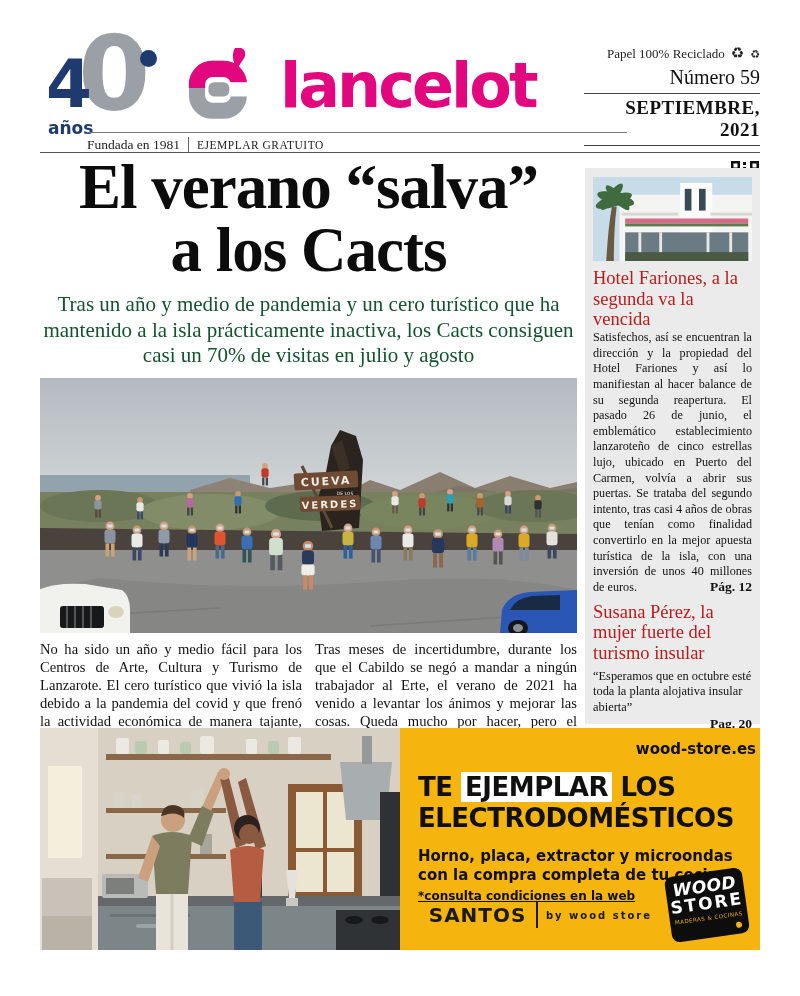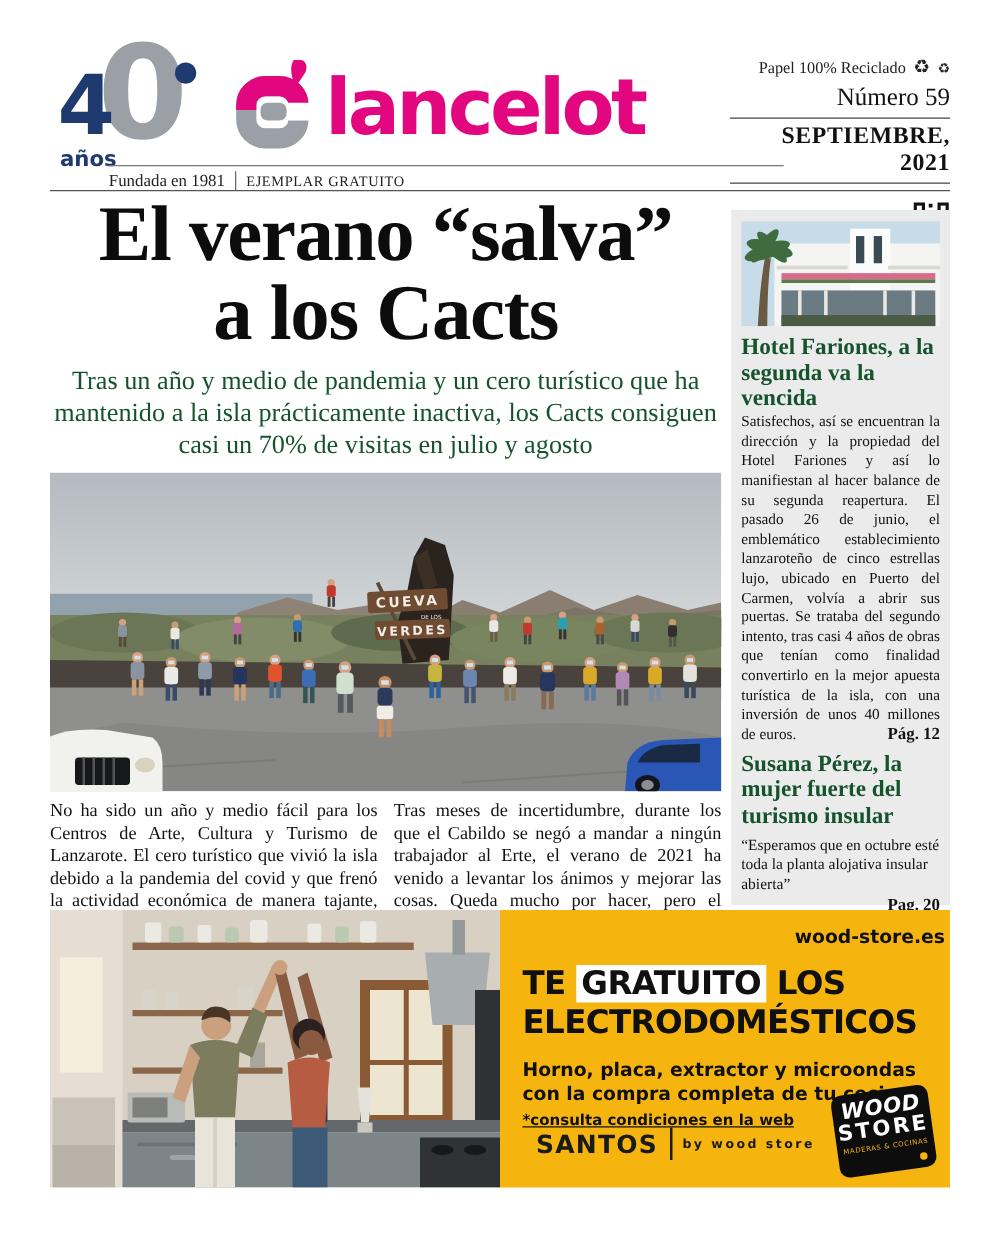--- a/index.html
+++ b/index.html
@@ -10,21 +10,21 @@
   .masthead{position:absolute;left:40px;top:36px;width:720px;height:116px;}
   .anniv{position:absolute;left:8px;top:12px;width:120px;height:96px;}
   .anniv .zero{position:absolute;left:30px;top:-26px;font-family:"DejaVu Sans",sans-serif;
                font-weight:bold;font-size:104px;color:#9ba0a6;line-height:1;}
   .anniv .four{position:absolute;left:-2px;top:4px;font-family:"DejaVu Sans",sans-serif;
                font-weight:bold;font-size:66px;color:#1f3a6e;line-height:1;}
   .anniv .dot{position:absolute;left:92px;top:2px;width:17px;height:17px;border-radius:50%;
               background:#1f3a6e;}
   .anniv .anios{position:absolute;left:0;bottom:6px;font-family:"DejaVu Sans",sans-serif;
                 font-weight:bold;font-size:17px;color:#1f3a6e;background:#fff;padding:0 3px 0 0;}
-  .brandrow{position:absolute;left:138px;top:12px;display:flex;align-items:center;}
+  .brandrow{position:absolute;left:138px;top:12px;display:flex;align-items:center;gap:20px;}
   .brandrow svg{display:block;margin-right:6px;}
   .wordmark{font-family:"DejaVu Sans",sans-serif;font-weight:bold;font-size:62px;
             letter-spacing:-3px;color:#e2077e;line-height:1;}
   .mastright{position:absolute;right:0;top:8px;width:176px;text-align:right;}
   .recycrow{font-size:13px;color:#222;margin-bottom:4px;}
   .recycrow .ric{font-size:15px;margin-left:6px;}
   .recycrow .ric2{font-size:11px;}
   .issue{font-size:20px;margin:2px 0 4px 0;}
   .idate{font-size:19px;font-weight:bold;border-top:1px solid #444;border-bottom:1px solid #444;
          padding:3px 0 4px 0;letter-spacing:.5px;}
@@ -44,21 +44,21 @@
   .subhead{text-align:center;font-size:21px;line-height:1.22;margin-top:10px;color:#14532d;}
   .leadphoto{display:block;margin-top:9px;width:537px;height:255px;}
   .bodycols{display:flex;gap:13px;margin-top:7px;}
   .bodycols .col{width:262px;font-size:14.6px;line-height:1.24;text-align:justify;}
   .pageref{font-weight:bold;font-size:13.5px;text-align:right;margin-top:0px;}
 
   
   .sidebar{position:absolute;left:585px;top:168px;width:175px;height:556px;background:#ebebeb;
            box-sizing:border-box;padding:9px 8px;}
   .sb-photo{display:block;width:159px;height:84px;}
-  .sb-title{color:#14532d;font-weight:bold;font-size:18.5px;line-height:1.12;margin-top:7px;}
+  .sb-title{color:#b91c1c;font-weight:normal;font-size:18.5px;line-height:1.12;margin-top:7px;}
   .sb-title.big{font-size:25px;line-height:1.1;margin-top:12px;}
   .sb-body{font-size:12.2px;line-height:1.28;text-align:justify;margin-top:0;}
   .sb-quote{font-size:12.4px;line-height:1.25;margin-top:5px;}
   .sb-page{font-weight:bold;font-size:13.5px;text-align:right;margin-top:1px;}
 
   
   .ad{position:absolute;left:40px;top:728px;width:720px;height:222px;display:flex;}
   .ad-photo{display:block;width:360px;height:222px;flex:0 0 360px;}
   .ad-panel{flex:1;background:#f6b40e;box-sizing:border-box;padding:12px 4px 10px 18px;
             font-family:"DejaVu Sans",sans-serif;color:#101010;position:relative;}
@@ -520,21 +520,21 @@
       </g>
 
       <path d="M246 142 L258 142 L255 170 L249 170 Z" fill="#e4e2da"></path>
       <rect x="246" y="170" width="12" height="8" fill="#cac8c0"></rect>
     </svg>
 
     <div class="ad-panel">
       <div class="ad-web">wood-store.es</div>
       <div class="ad-head">
         <span>TE</span>
-        <span class="hl">GRATUITO</span>
+        <span class="hl">EJEMPLAR</span>
         <span>LOS</span>
         <br>
         <span>ELECTRODOMÉSTICOS</span>
       </div>
       <div class="ad-offer">Horno, placa, extractor y microondas con la compra completa de tu cocina*</div>
       <div class="ad-cond">*consulta condiciones en la web</div>
       <div class="ad-bottom">
         <div class="santos">
           <span class="sname">SANTOS</span>
           <span class="sbar"></span>

